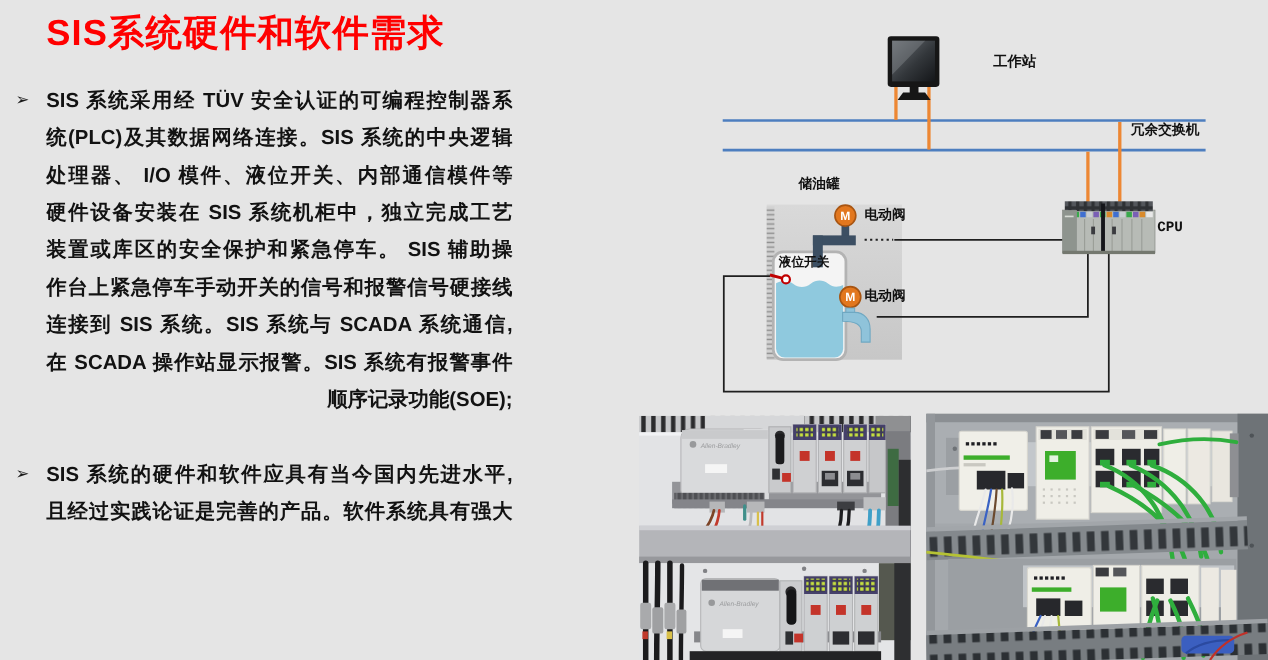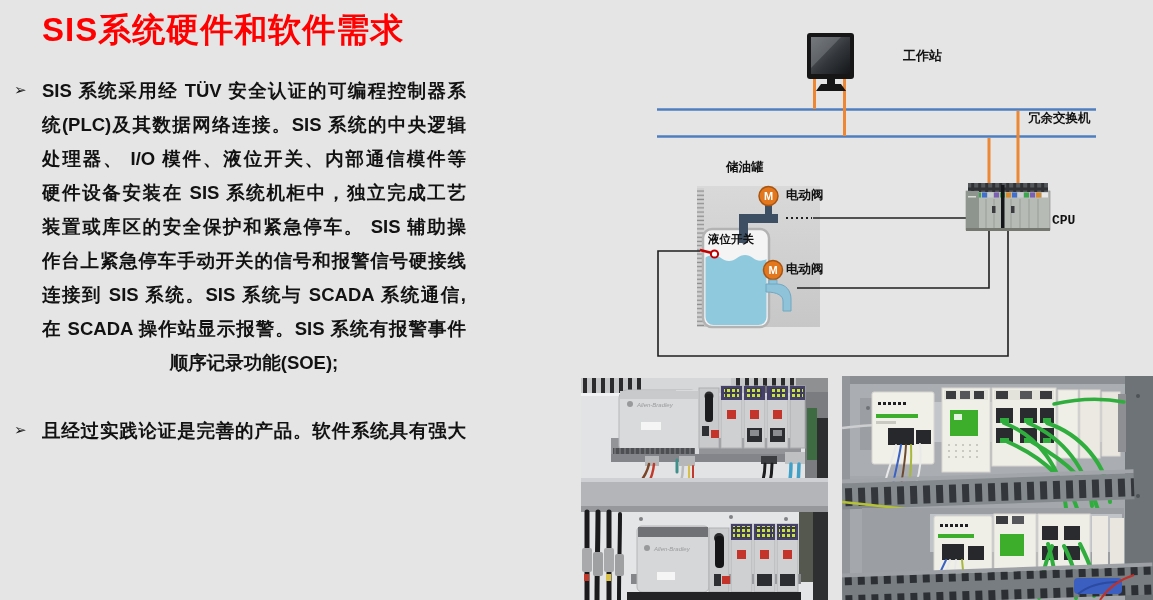--- a/index.html
+++ b/index.html
@@ -15,31 +15,31 @@
     position:absolute;left:14px;width:22px;font-size:15px;font-weight:bold;color:#1a1a1a;
   }
   .arrow-1{top:81px;} .arrow-2{top:421px;}
   .bullet-text{
     position:absolute;left:42px;width:424px;color:#121212;
     font-size:18.5px;font-weight:bold;
   }
   .bt-1{top:74px;} .bt-2{top:414px;}
   .tline{height:34px;line-height:34px;white-space:nowrap;}
   .jline{text-align:justify;text-align-last:justify;text-justify:inter-character;white-space:normal;overflow:hidden;}
-  .lline{text-align:center;}
+  .lline{text-align:right;}
   .dlabel{
     position:absolute;color:#111;font-weight:bold;line-height:1;white-space:nowrap;
   }
   .lab-workstation{left:861px;top:49px;font-size:13px;margin-left:42px;}
   .lab-switch{left:1028px;top:112px;font-size:12.5px;}
   .lab-tank{left:726px;top:161px;font-size:12.5px;}
   .lab-level{left:708px;top:234px;font-size:11.5px;}
   .lab-valve-top{left:786px;top:189px;font-size:12.5px;}
   .lab-valve-bottom{left:786px;top:263px;font-size:12.5px;}
-  .lab-cpu{left:1052px;top:214px;font-size:13px;font-family:"Liberation Mono","DejaVu Sans Mono",monospace;}
+  .lab-cpu{left:1052px;top:200px;font-size:13px;font-family:"Liberation Mono","DejaVu Sans Mono",monospace;}
   .overlay{position:absolute;left:0;top:0;pointer-events:none;}
   .photoL{position:absolute;left:581px;top:378px;}
   .photoR{position:absolute;left:842px;top:376px;}
 </style>
 </head>
 <body>
 
 <div class="slide">
 
   <h1 class="page-title">SIS系统硬件和软件需求</h1>
@@ -52,20 +52,21 @@
     <div class="tline jline">硬件设备安装在 SIS 系统机柜中，独立完成工艺</div>
     <div class="tline jline">装置或库区的安全保护和紧急停车。 SIS 辅助操</div>
     <div class="tline jline">作台上紧急停车手动开关的信号和报警信号硬接线</div>
     <div class="tline jline">连接到 SIS 系统。SIS 系统与 SCADA 系统通信,</div>
     <div class="tline jline">在 SCADA 操作站显示报警。SIS 系统有报警事件</div>
     <div class="tline lline">顺序记录功能(SOE);</div>
   </div>
 
   <div class="bullet-arrow arrow-2">➢</div>
   <div class="bullet-text bt-2">
+    <div class="tline jline">SIS 系统的硬件和软件应具有当今国内先进水平,</div>
     <div class="tline jline">且经过实践论证是完善的产品。软件系统具有强大</div>
   </div>
 
   <svg class="overlay" width="1153" height="600" viewBox="0 0 1153 600">
     <defs>
       <linearGradient id="scr" x1="0" y1="0" x2="1" y2="1">
         <stop offset="0" stop-color="#6a6f74"></stop>
           <stop offset="0.55" stop-color="#33373b"></stop>
           <stop offset="1" stop-color="#141619"></stop>
       </linearGradient>

